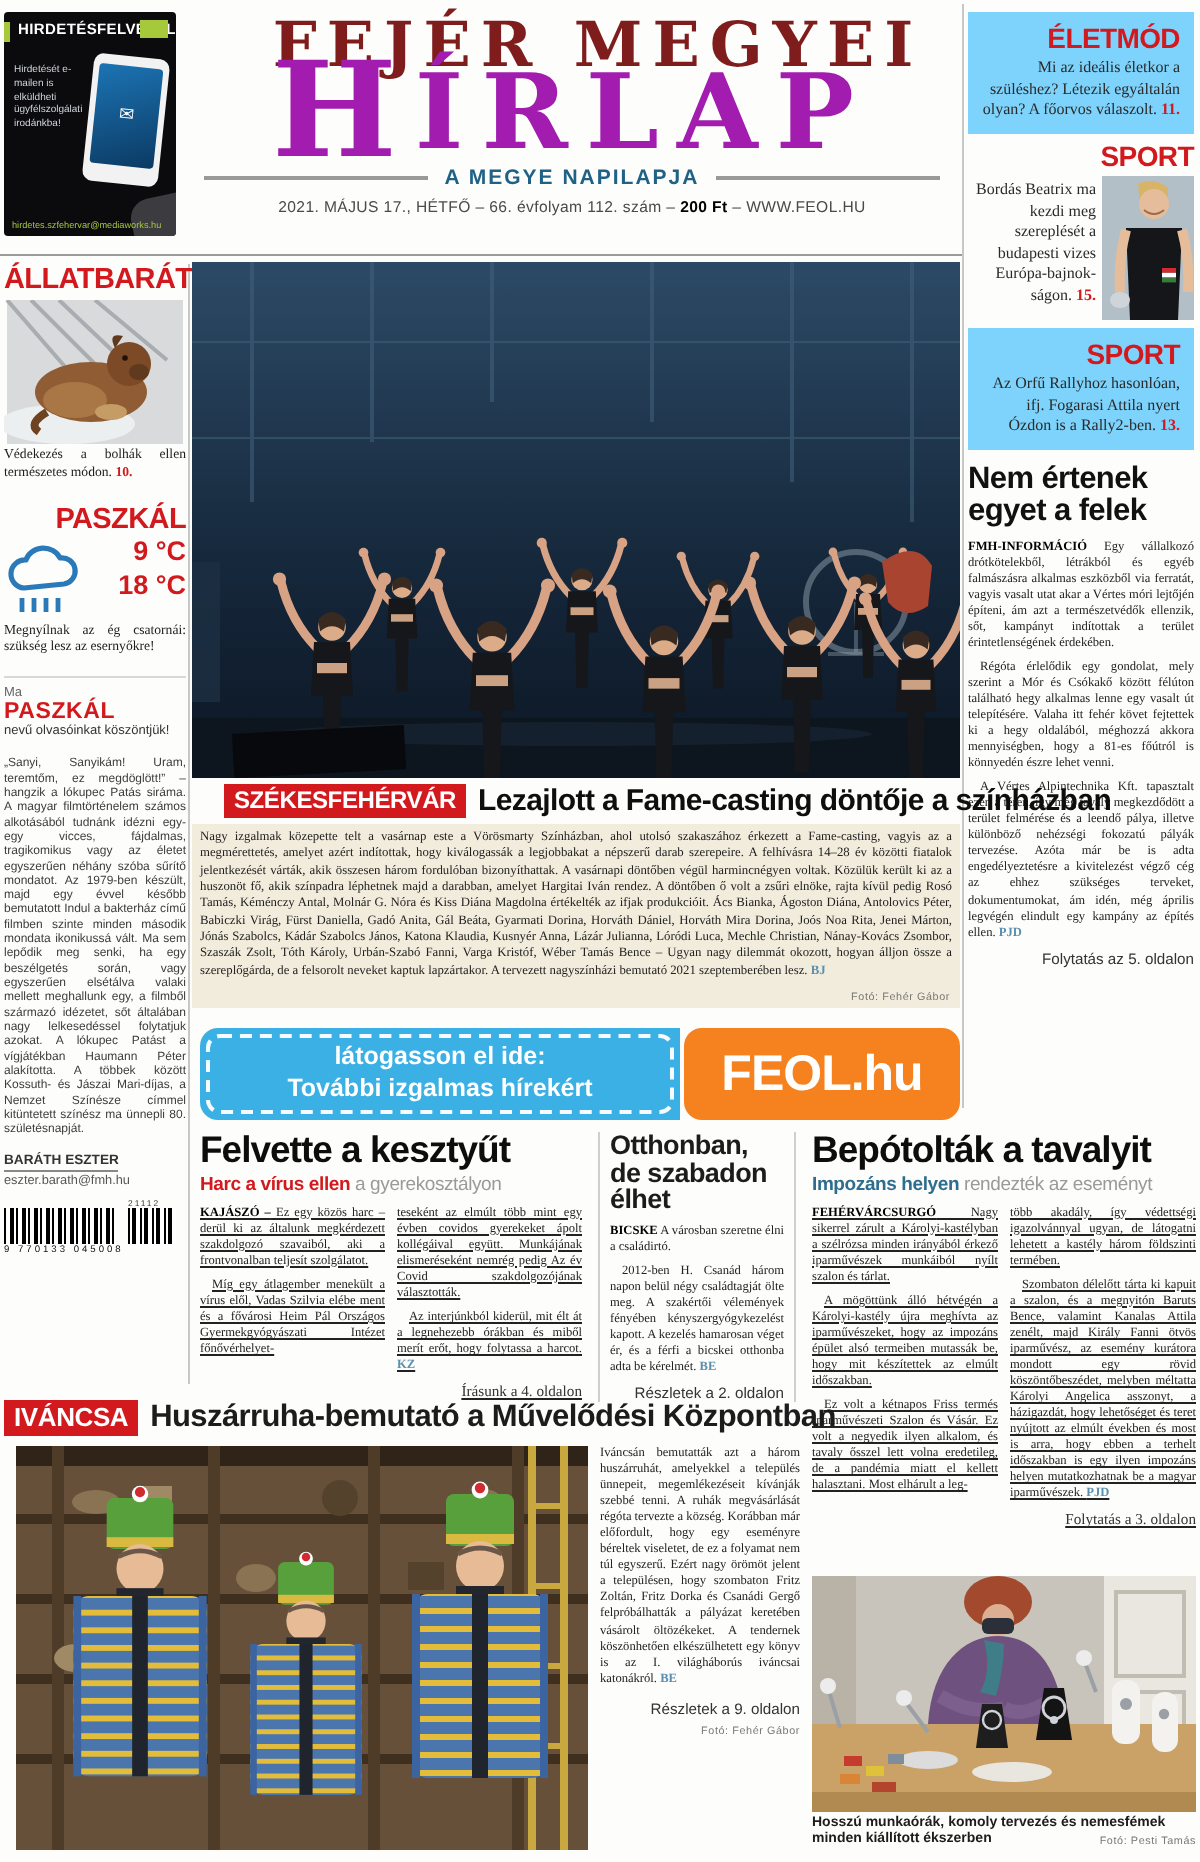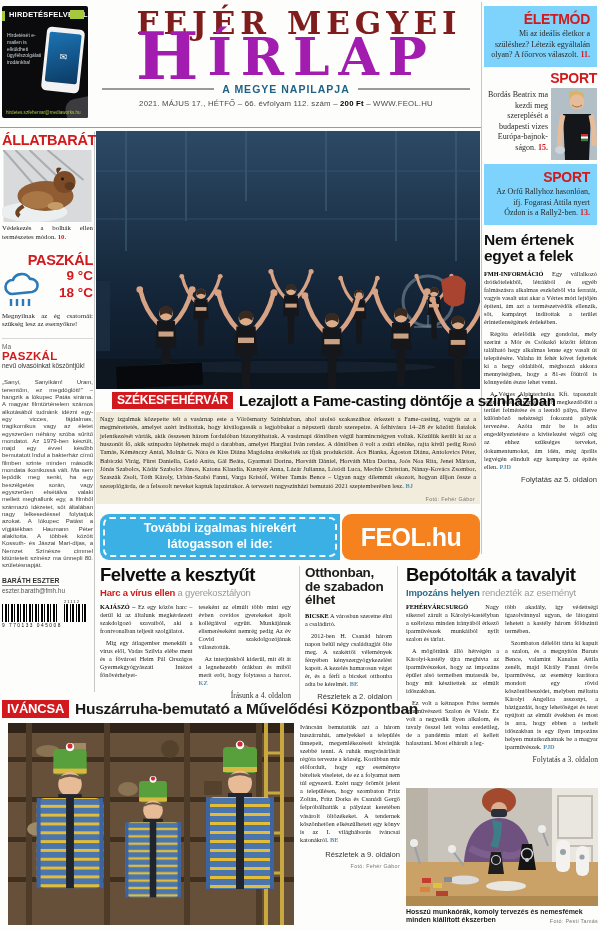--- a/index.html
+++ b/index.html
@@ -83,21 +83,21 @@
   #feol .blue{flex:1;background:#3ab0e5;border-radius:9px 0 0 9px;position:relative;color:#fff;
       display:flex;flex-direction:column;justify-content:center;text-align:center;font-weight:bold;font-size:12.5px;line-height:1.25;}
   #feol .blue .dash{position:absolute;inset:3px;border:2px dashed rgba(255,255,255,.95);border-radius:7px;pointer-events:none;}
   #feol .orange{width:138px;background:#f5821f;border-radius:9px;margin-left:2px;color:#fff;font-weight:bold;
       font-size:25px;display:flex;align-items:center;justify-content:center;letter-spacing:-.5px;}
   .arthead{margin:0;font-size:18.5px;letter-spacing:-.5px;line-height:.95;color:#0d0d0d;}
   .subhead{font-size:9.5px;margin-top:3px;letter-spacing:-.2px;}
   .subhead .hot{font-weight:bold;}
   .subhead .rest{color:#9a9a9a;}
   .twocol{display:flex;gap:6px;margin-top:5px;}
-  .twocol>div{flex:1;}
+  .twocol>div{flex:1;text-decoration:underline;}
   #kesztyu{left:100px;top:566px;width:191px;}
   #otthon{left:299px;top:566px;width:99px;border-left:1px solid #cfcfcf;border-right:1px solid #cfcfcf;padding:0 5px;}
   #otthon h3{margin:0;font-size:13.5px;line-height:1;letter-spacing:-.3px;}
   #otthon .bodytxt{margin-top:5px;}
   #bepot{left:406px;top:566px;width:192px;}
   #ivancsa-band{left:2px;top:700px;width:470px;display:flex;align-items:center;gap:6px;}
   #ivancsa-band .loc{font-size:13px;}
   #ivancsa-band h2{margin:0;font-size:15.5px;letter-spacing:-.3px;white-space:nowrap;}
   #hussar{left:8px;top:723px;width:286px;height:202px;}
   #ivancsa-txt{left:300px;top:723px;width:100px;}
@@ -281,22 +281,22 @@
   <div class="abs" id="mainbody" data-name="main-article-body">
     <div class="bodytxt">
         <p class="nofirst" data-name="main-article-paragraph"><span data-name="main-article-text">Nagy izgalmak közepette telt a vasárnap este a Vörösmarty Színházban, ahol utolsó szakaszához érkezett a Fame-casting, vagyis az a megmérettetés, amelyet azért indítottak, hogy kiválogassák a legjobbakat a népszerű darab szerepeire. A felhívásra 14–28 év közötti fiatalok jelentkezését várták, akik összesen három fordulóban bizonyíthattak. A vasárnapi döntőben végül harmincnégyen voltak. Közülük került ki az a huszonöt fő, akik színpadra léphetnek majd a darabban, amelyet Hargitai Iván rendez. A döntőben ő volt a zsűri elnöke, rajta kívül pedig Rosó Tamás, Kéménczy Antal, Molnár G. Nóra és Kiss Diána Magdolna értékelték az ifjak produkcióit. Ács Bianka, Ágoston Diána, Antolovics Péter, Babiczki Virág, Fürst Daniella, Gadó Anita, Gál Beáta, Gyarmati Dorina, Horváth Dániel, Horváth Mira Dorina, Joós Noa Rita, Jenei Márton, Jónás Szabolcs, Kádár Szabolcs János, Katona Klaudia, Kusnyér Anna, Lázár Julianna, Lóródi Luca, Mechle Christian, Nánay-Kovács Zsombor, Szaszák Zsolt, Tóth Károly, Urbán-Szabó Fanni, Varga Kristóf, Wéber Tamás Bence – Ugyan nagy dilemmát okozott, hogyan álljon össze a szereplőgárda, de a felsorolt neveket kaptuk lapzártakor. A tervezett nagyszínházi bemutató 2021 szeptemberében lesz. </span><span class="byline" data-name="main-article-byline">BJ</span></p>
       </div>
     <div class="credit" data-name="main-photo-credit">Fotó: Fehér Gábor</div>
   </div>
 
   <div class="abs" id="feol" data-name="feol-banner">
     <div class="blue" data-name="feol-banner-text">
       <div class="dash" data-name="feol-dashed-border"></div>
+      <div data-name="feol-line2">látogasson el ide:</div>
       <div data-name="feol-line1">További izgalmas hírekért</div>
-      <div data-name="feol-line2">látogasson el ide:</div>
     </div>
     <div class="orange" data-name="feol-logo">FEOL.hu</div>
   </div>
 
   <div class="abs" id="kesztyu" data-name="article-kesztyu">
     <h3 class="arthead" data-name="kesztyu-headline">Felvette a kesztyűt</h3>
     <div class="subhead" data-name="kesztyu-subhead"><span class="hot" style="color:#d21a1e" data-name="kesztyu-subhead-hot">Harc a vírus ellen</span><span class="rest" data-name="kesztyu-subhead-rest"> a gyerekosztályon</span></div>
     <div class="twocol">
       <div class="bodytxt" data-name="kesztyu-col1">
         <p class="nofirst" data-name="kesztyu-c1p1"><span class="lead" data-name="kesztyu-lead">KAJÁSZÓ –</span><span data-name="kesztyu-c1p1-text"> Ez egy közös harc – derül ki az általunk megkérdezett szakdolgozó szavaiból, aki a frontvonalban teljesít szolgálatot.</span></p>

